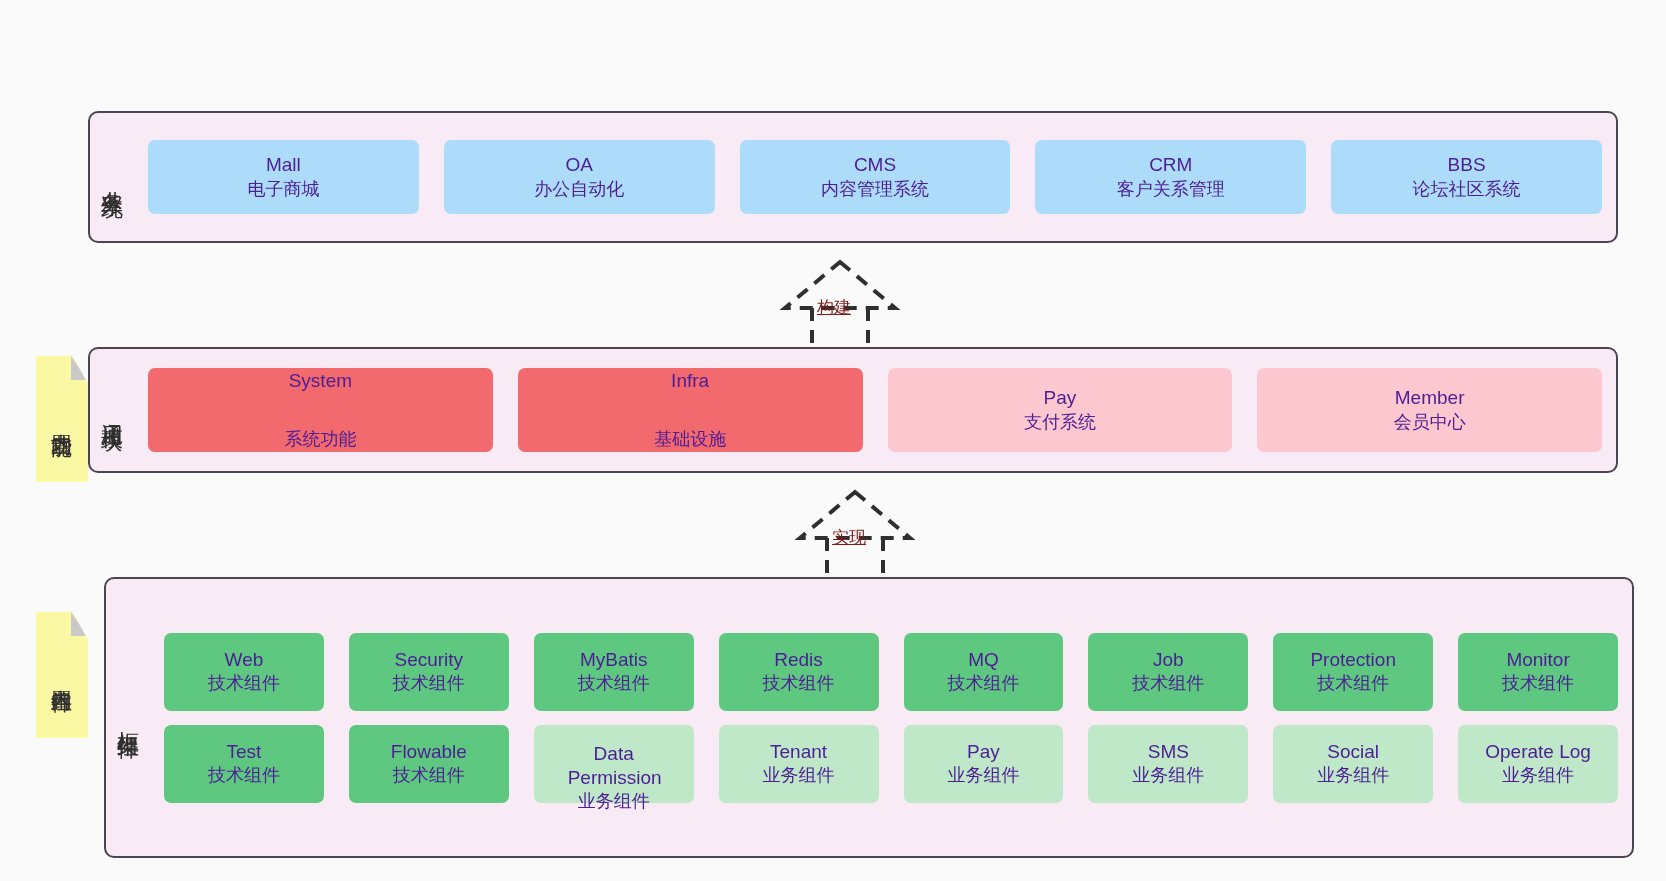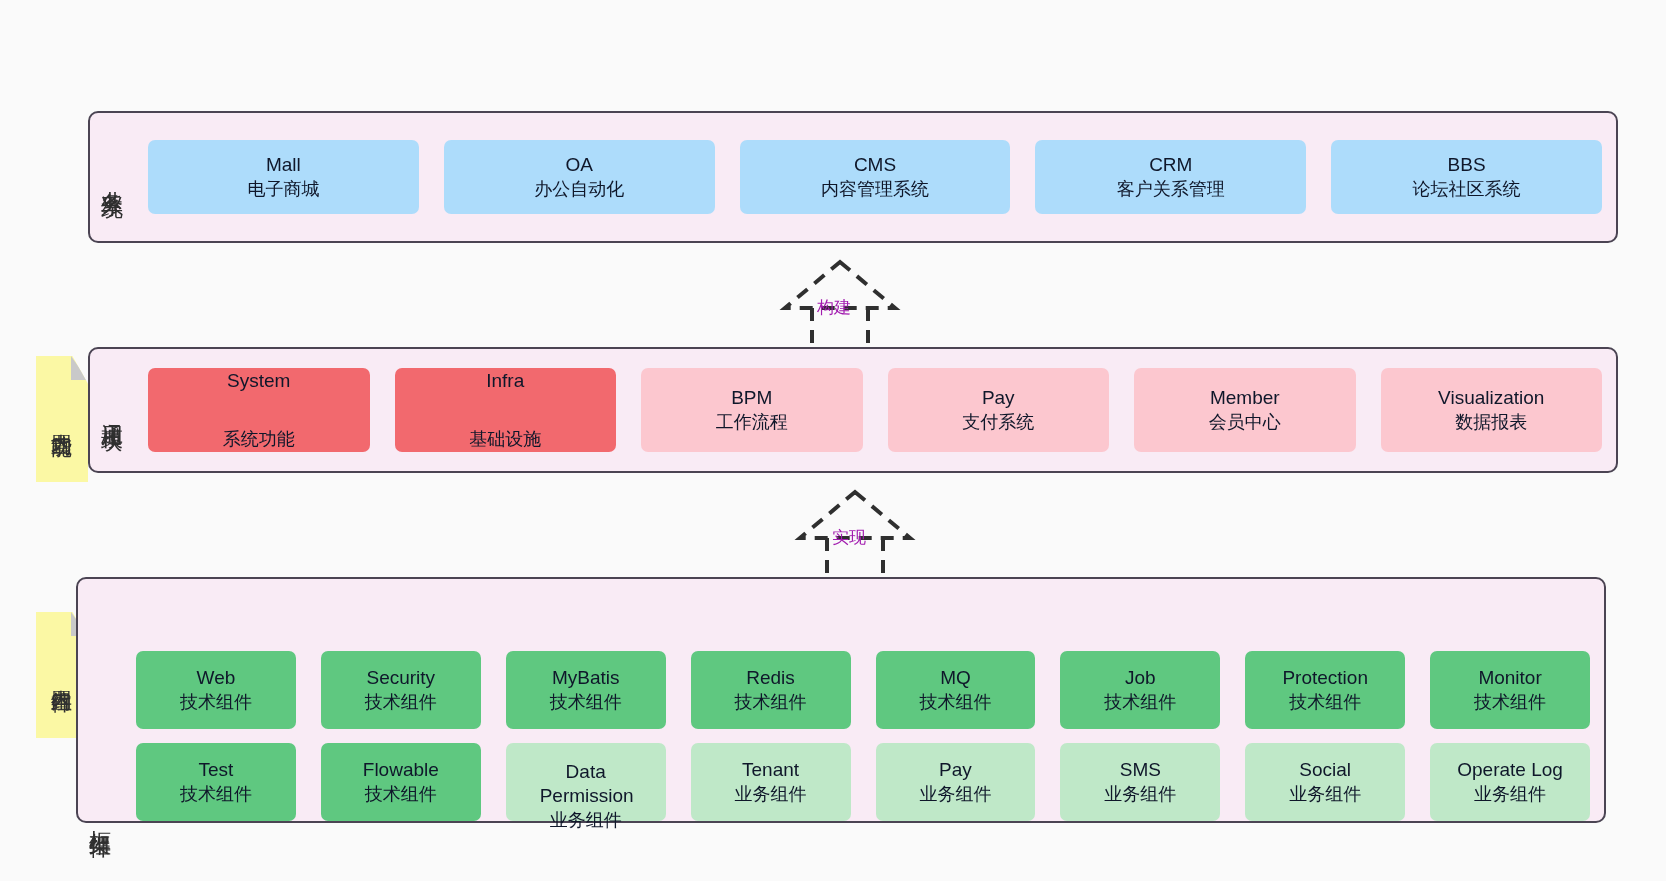--- a/index.html
+++ b/index.html
@@ -68,21 +68,21 @@
     flex: 1 1 0;
     border-radius: 7px;
     display: flex;
     flex-direction: column;
     align-items: center;
     justify-content: center;
     text-align: center;
     padding: 6px 4px;
     box-sizing: border-box;
     line-height: 1.28;
-    color: #0f172a;
+    color: #4c1d95;
   }
   .card .t1 { font-size: 19px; }
   .card .t2 { font-size: 18px; }
 
   .card.blue        { background: #addcfb; }
   .card.red         { background: #f2696e; gap: 34px; }
   .card.pink        { background: #fcc7cf; }
   .card.green       { background: #5fc880; }
   .card.green-light { background: #bfe8c8; }
 
@@ -122,24 +122,25 @@
   
   .arrow {
     position: absolute;
     width: 180px;
     height: 98px;
   }
   .arrow svg { display: block; }
   .arrow-label {
     position: absolute;
     font-size: 17px;
-    color: #a21caf;
+    color: #7f1d1d;
     background: transparent;
     white-space: nowrap;
     user-select: none;
+    text-decoration: underline;
   }
 </style>
 </head>
 <body>
 
 <div id="canvas">
 
   <div class="layer" id="layer-business" style="left:88px; top:111px; width:1530px; height:132px;">
     <div class="layer-title">业务系统</div>
     <div class="layer-body">
@@ -189,53 +190,45 @@
       <div class="row">
         <div class="card red h-mod">
           <span class="t1">System</span>
           <span class="t2">系统功能</span>
         </div>
         <div class="card red h-mod">
           <span class="t1">Infra</span>
           <span class="t2">基础设施</span>
         </div>
         <div class="card pink h-mod">
-          <span class="t1">BPM</span>
-          <span class="t2">工作流程</span>
-        </div>
-        <div class="card pink h-mod">
           <span class="t1">Pay</span>
           <span class="t2">支付系统</span>
         </div>
         <div class="card pink h-mod">
           <span class="t1">Member</span>
           <span class="t2">会员中心</span>
-        </div>
-        <div class="card pink h-mod">
-          <span class="t1">Visualization</span>
-          <span class="t2">数据报表</span>
         </div>
       </div>
     </div>
   </div>
 
   <div class="arrow" style="left:770px; top:486px;">
     <svg width="180" height="98" viewBox="0 0 180 98">
       <path d="M 85 6 L 140 52 L 30 52 Z" fill="none" stroke="#2f2f2f" stroke-width="4" stroke-dasharray="13 9" stroke-linecap="butt"></path>
       <path d="M 57 52 L 57 96 M 113 52 L 113 96" fill="none" stroke="#2f2f2f" stroke-width="4" stroke-dasharray="13 9"></path>
       <path d="M 57 96 L 113 96" fill="none" stroke="#2f2f2f" stroke-width="4" stroke-dasharray="13 9"></path>
     </svg>
     <span class="arrow-label" style="left:62px; top:40px;">实现</span>
   </div>
 
   <div class="sticky" style="left:36px; top:612px; height:126px;">
     <span>内置组件</span>
   </div>
 
-  <div class="layer" id="layer-framework" style="left:76px; top:577px; width:1530px; height:246px;align-items:flex-end;">
+  <div class="layer" id="layer-framework" style="left:104px; top:577px; width:1530px; height:281px;">
     <div class="layer-title">框架组件</div>
     <div class="layer-body">
 
       <div class="row">
         <div class="card green h-frame">
           <span class="t1">Web</span>
           <span class="t2">技术组件</span>
         </div>
         <div class="card green h-frame">
           <span class="t1">Security</span>

